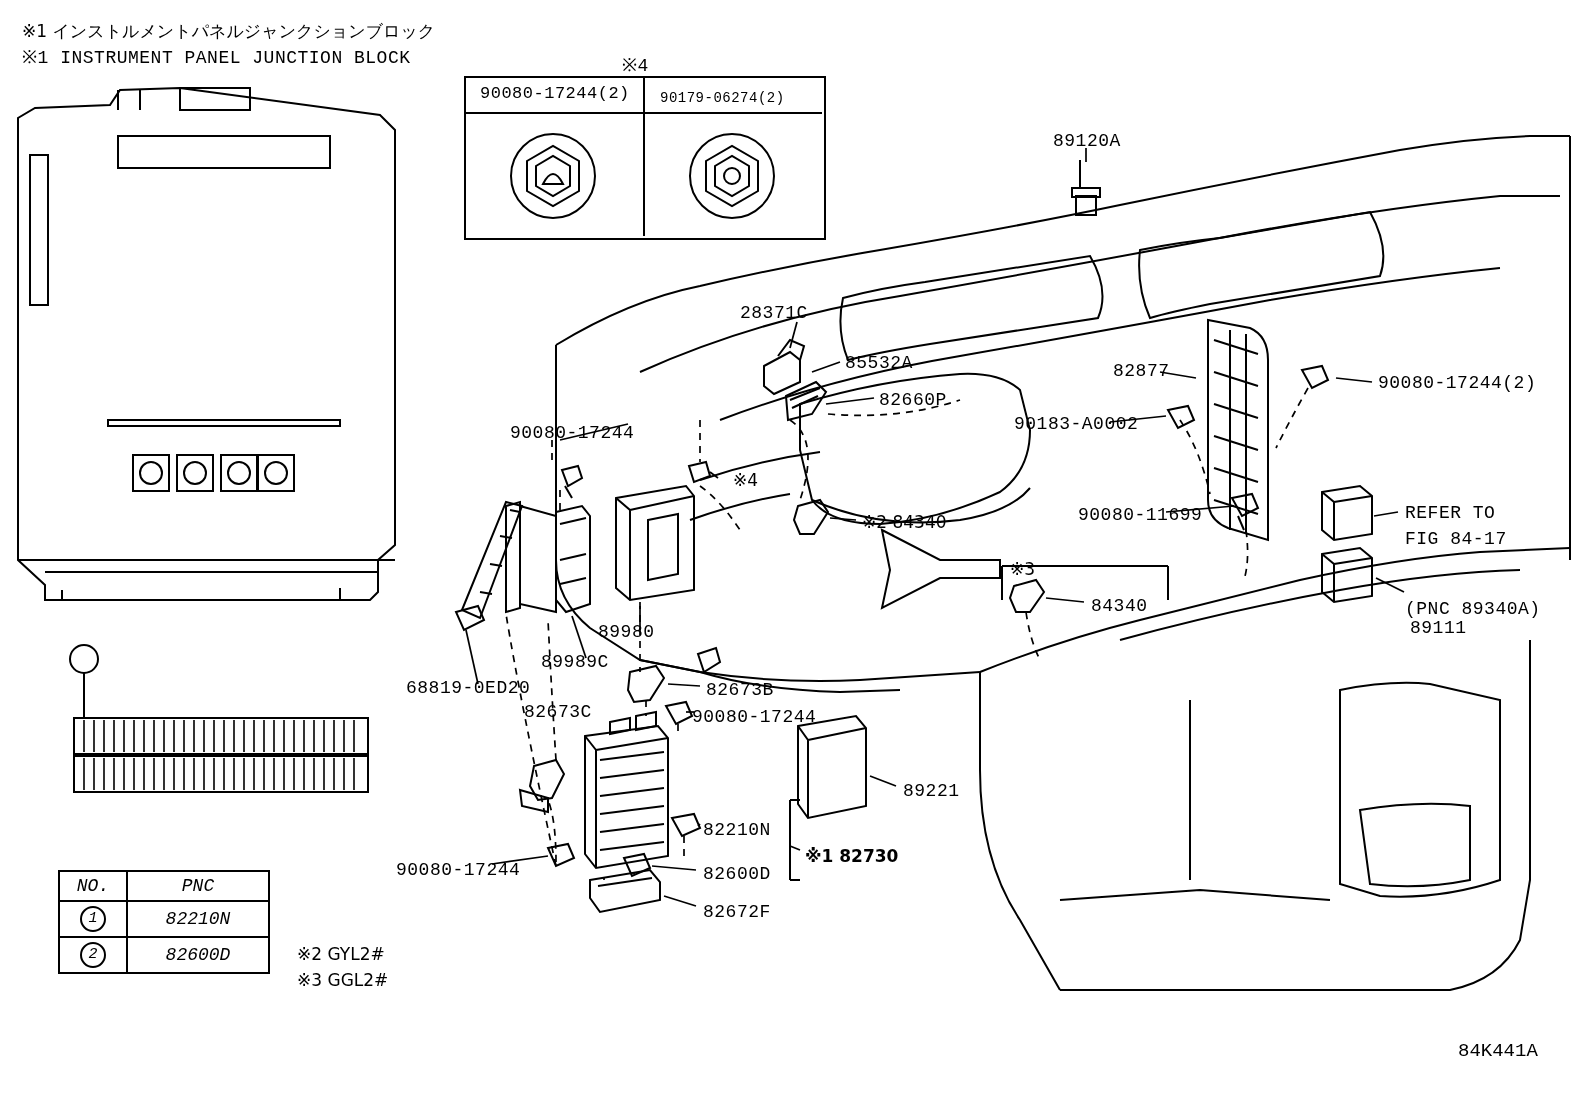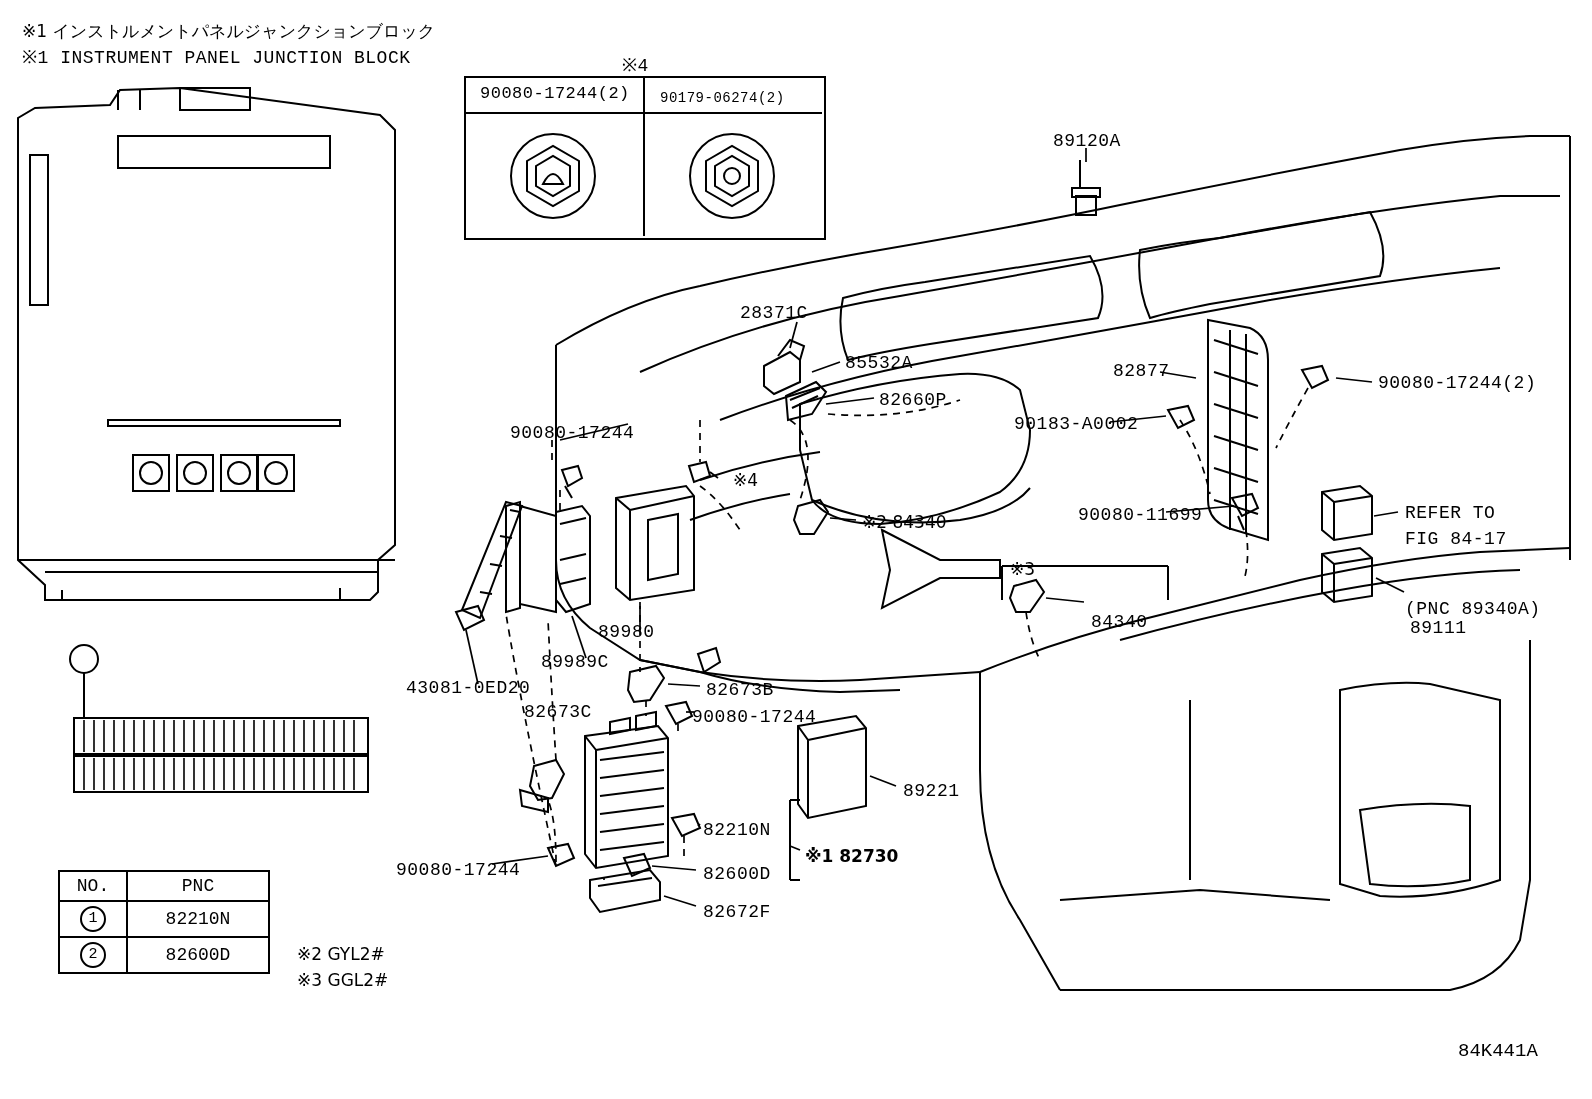--- a/index.html
+++ b/index.html
@@ -3,21 +3,21 @@
 <meta charset="utf-8">
 <style>
   html,body{margin:0;padding:0;background:#ffffff;}
   body{width:1592px;height:1099px;position:relative;overflow:hidden;
        font-family:"Liberation Sans", sans-serif;color:#000;}
   .lbl{position:absolute;font-size:18px;letter-spacing:0.5px;white-space:nowrap;}
   .mono{font-family:"Liberation Mono", monospace;font-size:18px;text-align:center;}
   .jp{position:absolute;font-family:"DejaVu Sans", sans-serif;font-size:17px;white-space:nowrap;}
   svg{position:absolute;left:0;top:0;}
   .bx{position:absolute;border:2px solid #000;}
-  table.k{border-collapse:collapse;}
+  table.k{border-collapse:collapse;font-style:italic;}
   table.k td,table.k th{border:2px solid #000;font-family:"Liberation Mono", monospace;
         font-size:18px;text-align:center;padding:4px 10px;font-weight:normal;}
   .circnum{display:inline-block;width:22px;height:22px;border:2px solid #000;border-radius:50%;
         font-family:"Liberation Mono", monospace;font-size:15px;line-height:22px;text-align:center;}
   .footer{position:absolute;font-family:"Liberation Mono", monospace;font-size:19px;}
 </style>
 </head>
 <body>
 
 <svg width="1592" height="1099" viewBox="0 0 1592 1099">
@@ -246,24 +246,24 @@
 <div class="lbl mono" style="left:1014px;top:414px;">90183-A0002</div>
 <div class="lbl mono" style="left:510px;top:423px;">90080-17244</div>
 <div class="jp" style="left:733px;top:470px;">※4</div>
 <div class="lbl mono" style="left:1078px;top:505px;">90080-11699</div>
 <div class="jp" style="left:862px;top:512px;">※2 84340</div>
 <div class="lbl mono" style="left:1405px;top:503px;">REFER TO</div>
 <div class="lbl mono" style="left:1405px;top:529px;">FIG 84-17</div>
 <div class="lbl mono" style="left:1405px;top:555px;margin-top:44px;">(PNC 89340A)</div>
 <div class="jp" style="left:1010px;top:559px;">※3</div>
 <div class="lbl mono" style="left:1410px;top:586px;margin-top:32px;">89111</div>
-<div class="lbl mono" style="left:1091px;top:596px;margin-top:16px;">84340</div>
+<div class="lbl mono" style="left:1091px;top:596px;">84340</div>
 <div class="lbl mono" style="left:598px;top:622px;">89980</div>
 <div class="lbl mono" style="left:541px;top:652px;">89989C</div>
-<div class="lbl mono" style="left:406px;top:678px;">43081-0ED20</div>
+<div class="lbl mono" style="left:406px;top:678px;">68819-0ED20</div>
 <div class="lbl mono" style="left:706px;top:680px;">82673B</div>
 <div class="lbl mono" style="left:524px;top:702px;">82673C</div>
 <div class="lbl mono" style="left:692px;top:707px;">90080-17244</div>
 <div class="lbl mono" style="left:903px;top:781px;">89221</div>
 <div class="lbl mono" style="left:703px;top:820px;">82210N</div>
 <div class="jp" style="left:805px;top:846px;font-weight:bold;">※1 82730</div>
 <div class="lbl mono" style="left:396px;top:860px;">90080-17244</div>
 <div class="lbl mono" style="left:703px;top:864px;">82600D</div>
 <div class="lbl mono" style="left:703px;top:902px;">82672F</div>
 

